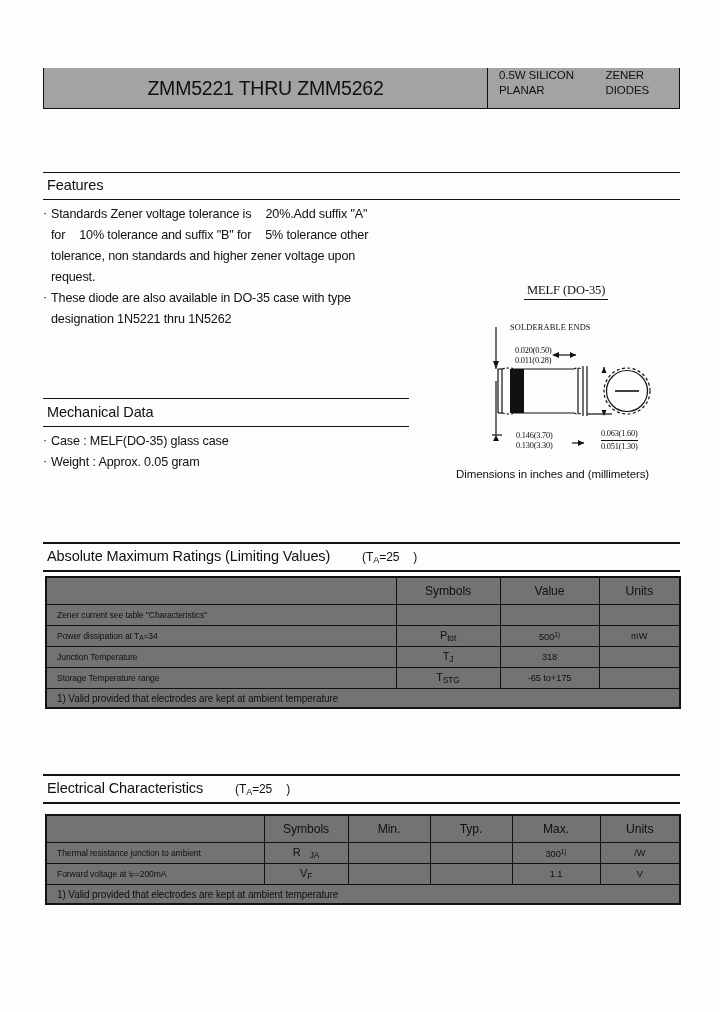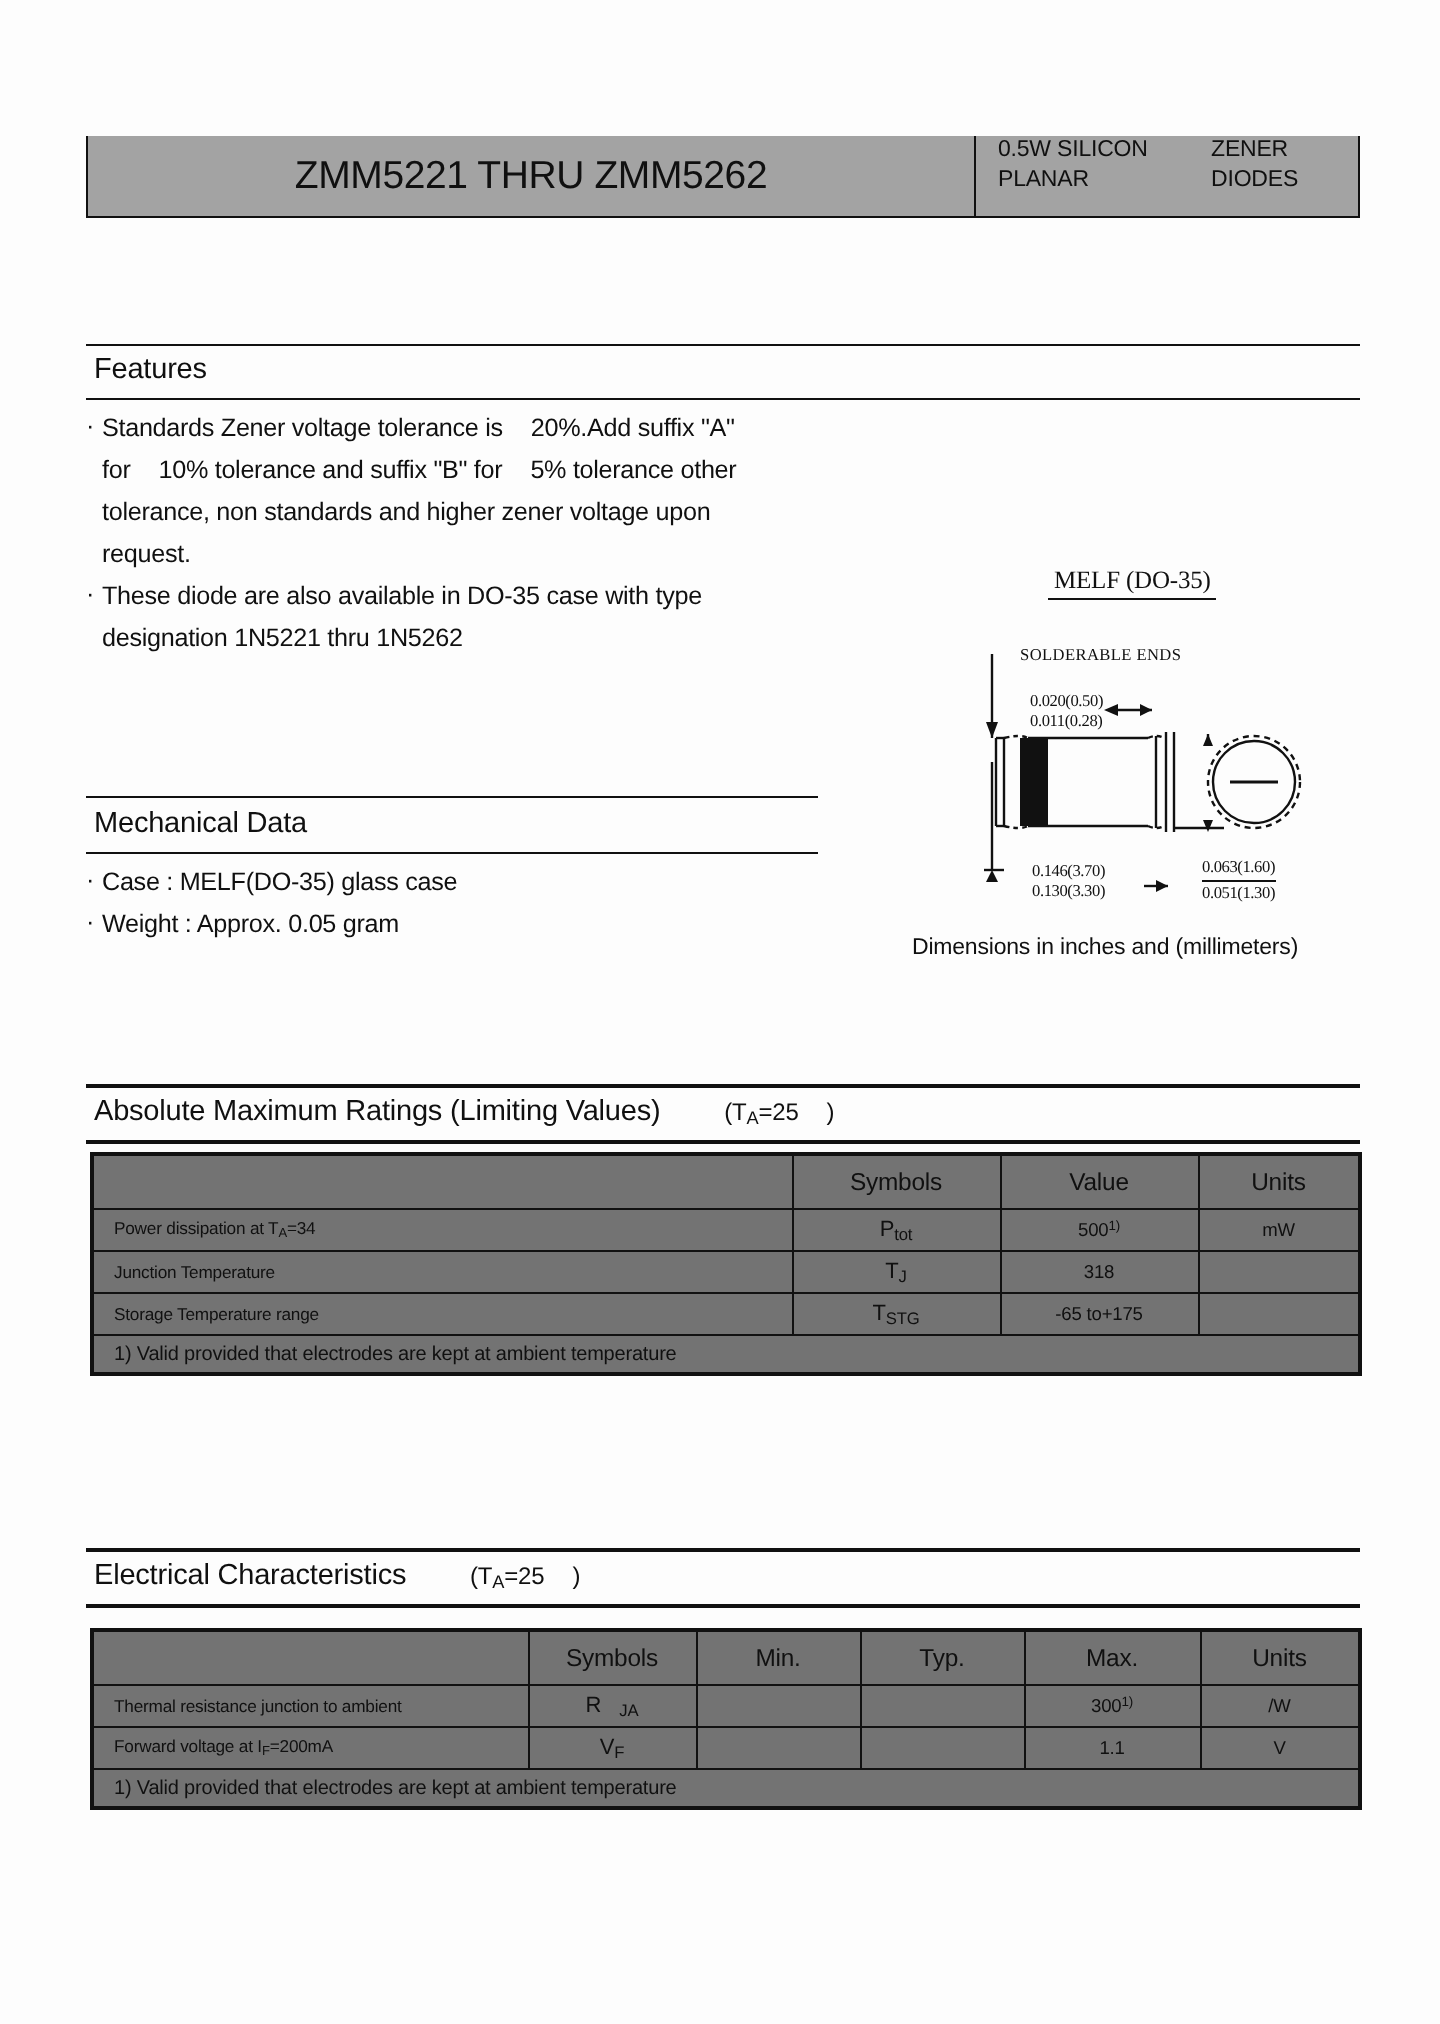--- a/index.html
+++ b/index.html
@@ -345,20 +345,26 @@
       <col style="width:104px;">
       <col style="width:99px;">
       <col style="width:81px;">
     </colgroup>
     <tbody>
         <tr class="hrow">
       <td></td>
       <td>Symbols</td>
       <td>Value</td>
       <td>Units</td>
+    </tr>
+    <tr class="drow">
+      <td class="lbl">Zener current see table "Characteristics"</td>
+      <td class="sym"></td>
+      <td class="val"></td>
+      <td class="val"></td>
     </tr>
     <tr class="drow">
       <td class="lbl"><span>Power dissipation at T</span><sub>A</sub><span>=34</span></td>
       <td class="sym"><span>P</span><sub>tot</sub></td>
       <td class="val"><span>500</span><sup>1)</sup></td>
       <td class="val">mW</td>
     </tr>
     <tr class="drow">
       <td class="lbl">Junction Temperature</td>
       <td class="sym"><span>T</span><sub>J</sub></td>

